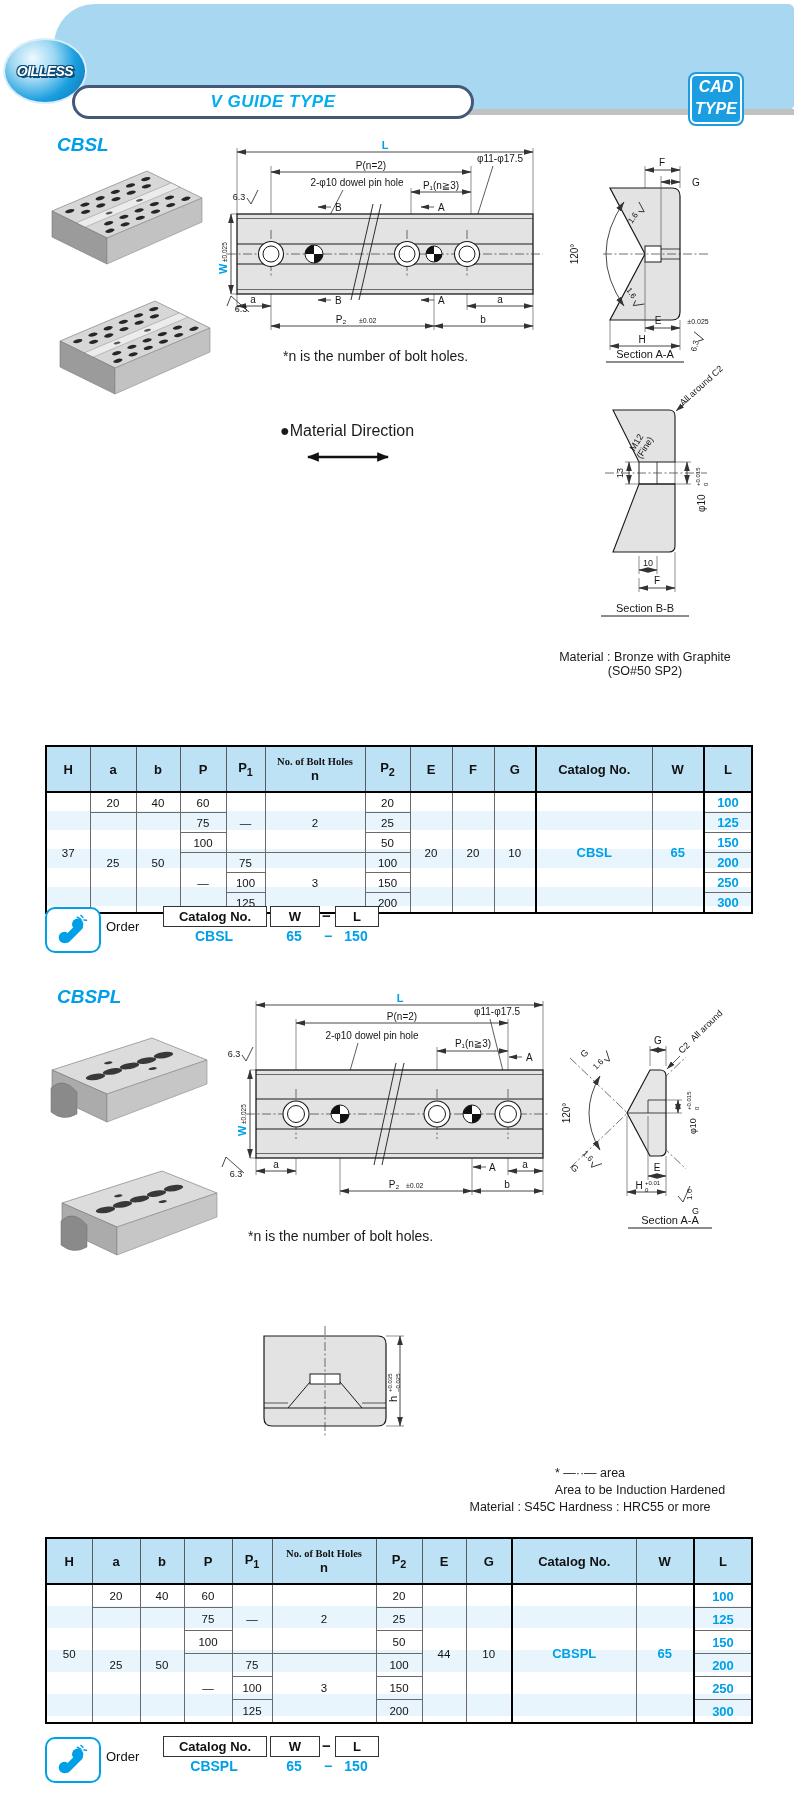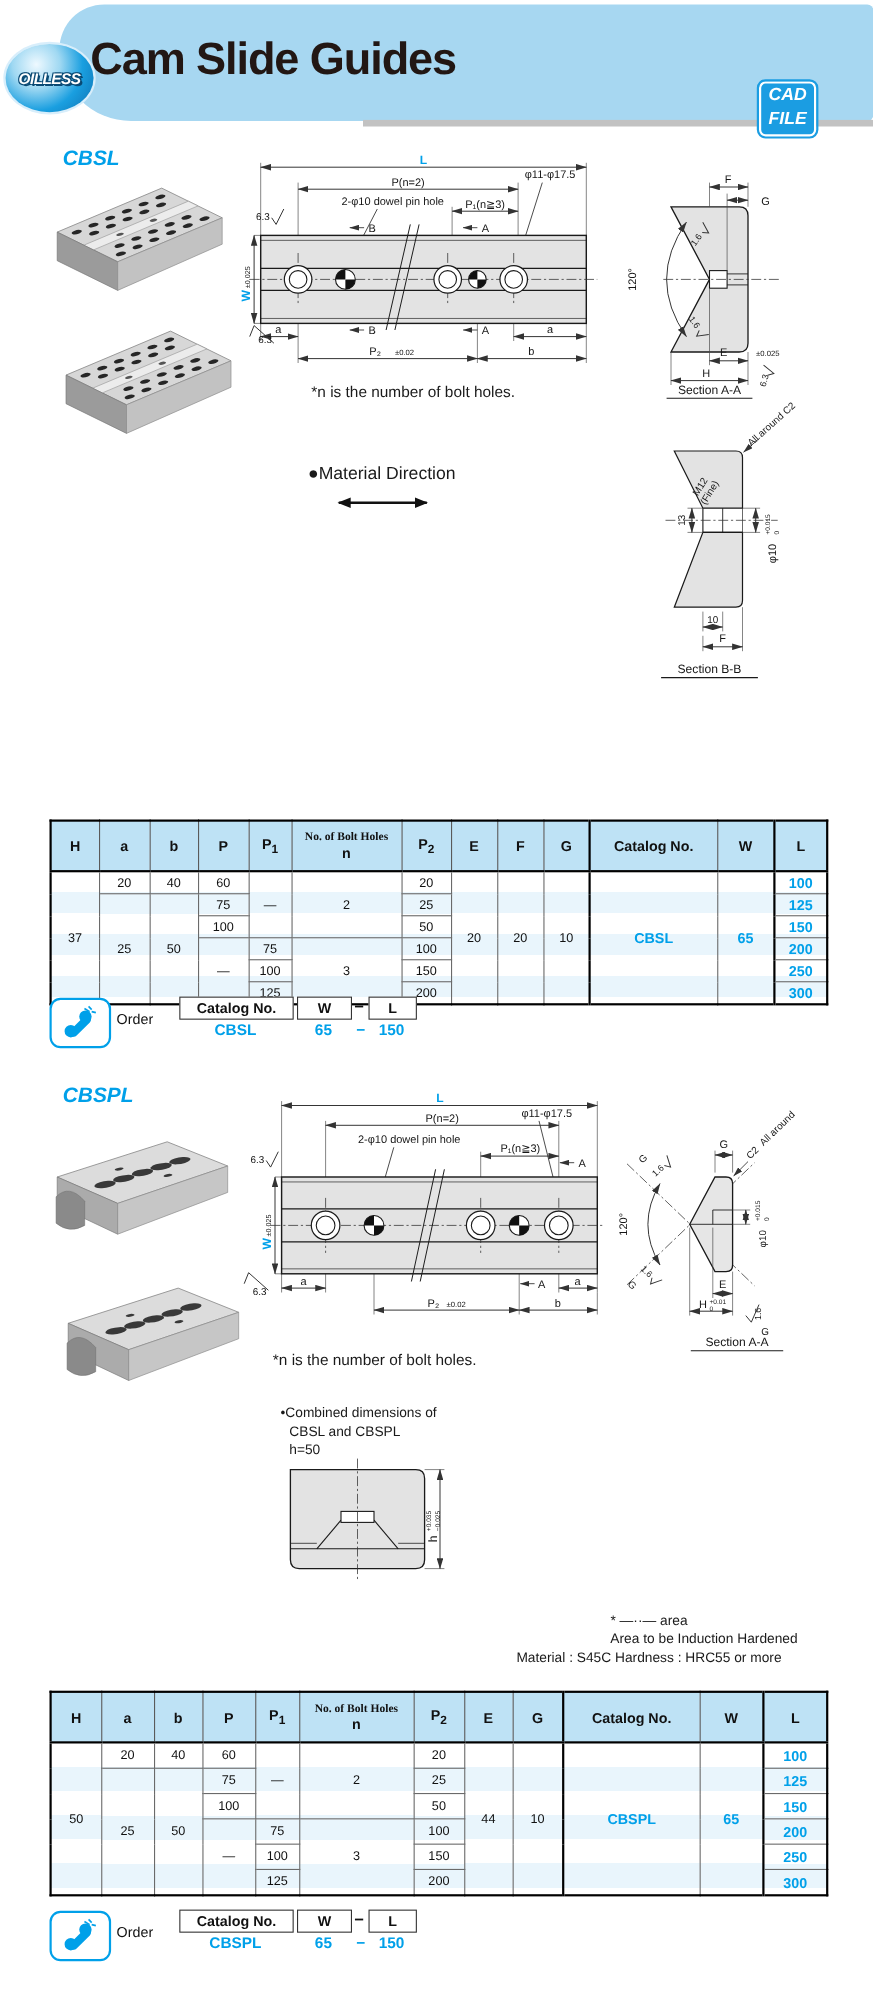--- a/index.html
+++ b/index.html
@@ -76,24 +76,26 @@
     </marker>
   </defs>
 </svg>
 
 
 <div class="banner"></div>
 <div class="banner-shadow"></div>
 <div class="logo">
       <span>OILLESS</span>
     </div>
-<div class="title">Cam Slide Guides</div>
+<div class="pill">
+      <span>V GUIDE TYPE</span>
+    </div>
 <div class="cad">
   <div>CAD</div>
-  <div>FILE</div>
+  <div>TYPE</div>
 </div>
 
 
 <div class="seclabel" style="left:57px;top:134px;">CBSL</div>
 
 
 <svg class="abs" style="left:45px;top:158px;" width="195" height="275" viewBox="0 0 195 275">
   <g transform="translate(2,8)">
     <path d="M5,45 L100,5 L155,32 L60,72 Z" fill="#D7D7D7" stroke="#8f8f8f" stroke-width=".8"></path>
     <path d="M29.2,56.9 L124.2,16.9 L133,21.2 L38,61.2 Z" fill="#ECECEC" stroke="#9a9a9a" stroke-width=".6"></path>
@@ -344,20 +346,24 @@
     <text x="26" y="-5" font-size="6">+0.015</text>
     <text x="26" y="3" font-size="6">0</text>
   </g>
   <text x="113" y="184" font-size="9" text-anchor="middle">10</text>
   <text x="122" y="202" font-size="10" text-anchor="middle">F</text>
   <text x="110" y="230" font-size="11" text-anchor="middle">Section B-B</text>
   <line class="ln" x1="66" y1="234" x2="154" y2="234" stroke-width="1"></line>
 </svg>
 
 
+<div class="small-note ctr" style="left:495px;top:650px;width:300px;">
+  <div>Material : Bronze with Graphite</div>
+  <div>(SO#50 SP2)</div>
+</div>
 
 
 <table class="spec t1" style="left:45px;top:745px;width:706px;">
   <colgroup>
     <col style="width:44px">
         <col style="width:46px">
         <col style="width:44px">
         <col style="width:46px">
         <col style="width:39px">
     <col style="width:100px">
@@ -646,25 +652,20 @@
     <text x="152" y="214" font-size="9">G</text>
   </g>
   <text x="130" y="224" font-size="11" text-anchor="middle">Section A-A</text>
   <line class="ln" x1="88" y1="228" x2="172" y2="228" stroke-width="1"></line>
 </svg>
 
 
 <div class="note" style="left:248px;top:1228px;">*n is the number of bolt holes.</div>
 
 
-<div class="small-note" style="left:255px;top:1276px;line-height:17px;">
-  <div>•Combined dimensions of</div>
-  <div style="padding-left:8px;">CBSL and CBSPL</div>
-  <div style="padding-left:8px;">h=50</div>
-</div>
 <svg class="abs" style="left:248px;top:1330px;" width="165" height="108" viewBox="0 0 165 108">
   <path d="M16,6 L130,6 Q138,6 138,14 L138,88 Q138,96 130,96 L24,96 Q16,96 16,88 Z" fill="#E3E3E3" stroke="#1a1a1a" stroke-width="1.2"></path>
   <line class="ln" x1="16" y1="78" x2="138" y2="78" stroke-width="1"></line>
   <line class="ln" x1="16" y1="73" x2="40" y2="73" stroke-width=".7"></line>
   <line class="ln" x1="114" y1="73" x2="138" y2="73" stroke-width=".7"></line>
   <line class="ln" x1="40" y1="78" x2="62" y2="52" stroke-width="1"></line>
   <line class="ln" x1="92" y1="52" x2="114" y2="78" stroke-width="1"></line>
   <rect x="62" y="44" width="30" height="10" fill="#fff" stroke="#1a1a1a" stroke-width="1"></rect>
   <line class="cl" x1="77" y1="-4" x2="77" y2="108"></line>
   <line class="ext" x1="138" y1="6" x2="156" y2="6"></line>

